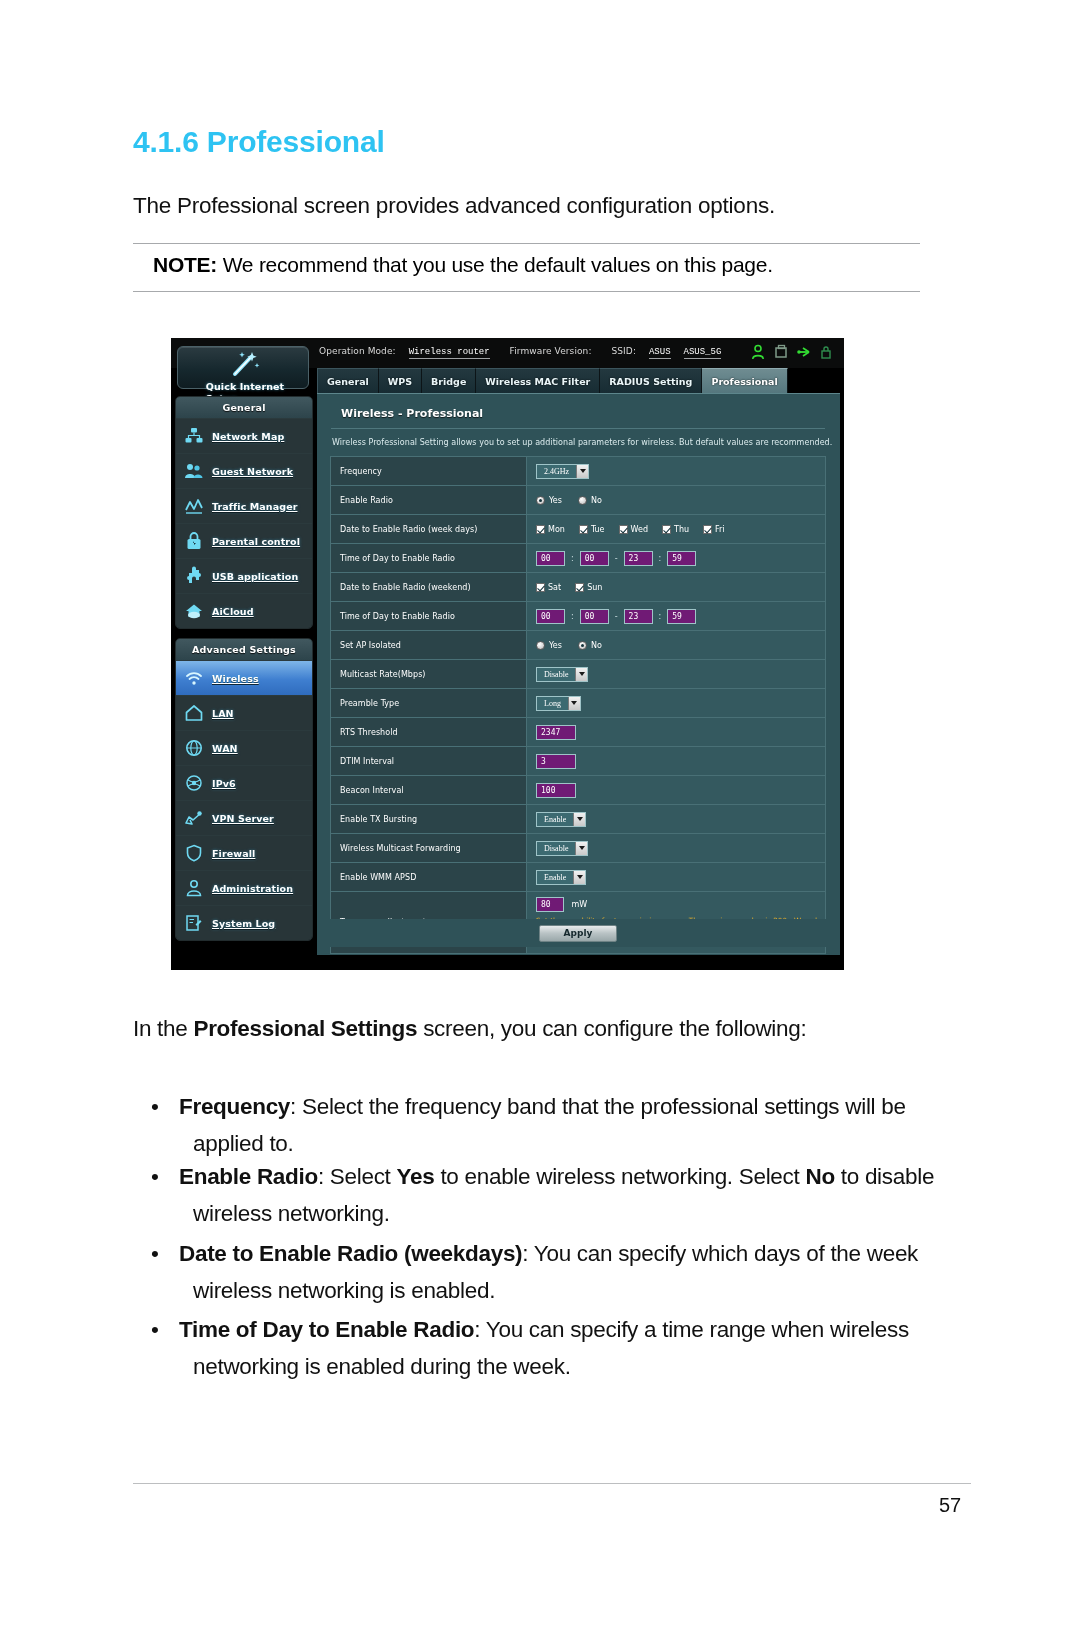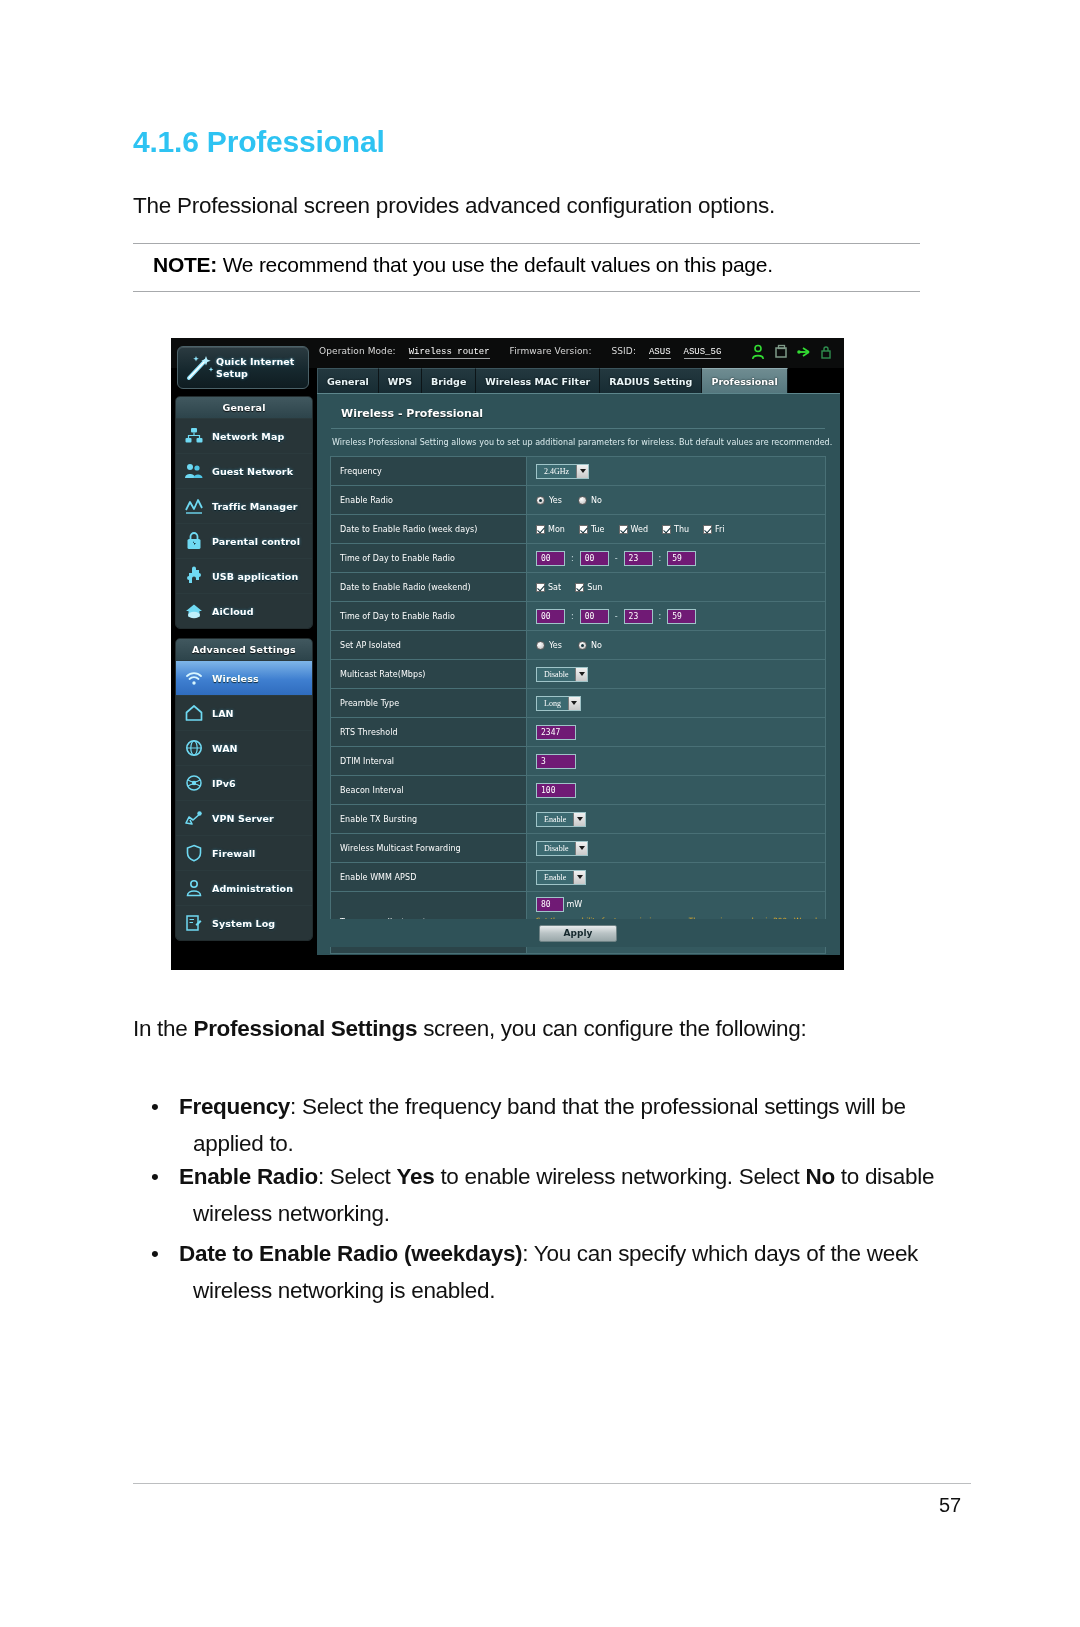--- a/index.html
+++ b/index.html
@@ -173,20 +173,21 @@
     position: absolute;
     left: 6px; top: 8px;
     width: 132px; height: 43px;
     border-radius: 6px;
     background: linear-gradient(180deg,#2b3b41 0%, #16282e 55%, #0f1c21 100%);
     border: 1px solid #4b6168;
     box-shadow: inset 0 1px 0 rgba(255,255,255,.12);
     display: flex;
     align-items: center;
     padding-left: 4px;
+    flex-direction: column;
   }
   .qis-icon {
     width: 34px; height: 34px;
     position: relative;
     flex: 0 0 34px;
   }
   .qis-txt {
     font-size: 9.5px;
     font-weight: bold;
     color: #ffffff;
@@ -275,20 +276,21 @@
     width: 20px; height: 20px;
     flex: 0 0 20px;
     position: relative;
   }
   .side-lbl {
     font-size: 9.5px;
     font-weight: bold;
     color: #ffffff;
     text-shadow: 0 0 3px rgba(70,190,235,.55), 0 1px 1px rgba(0,0,0,.85);
     letter-spacing: 0.1px;
+    text-decoration: underline;
   }
   .side-gap { height: 9px; }
 
   
   .main {
     position: absolute;
     left: 146px;
     top: 55px;
     width: 523px;
     height: 562px;
@@ -452,21 +454,21 @@
   .w-pw   { width: 28px; }
   .sep-ch { font-size: 8px; color: #cfe3e5; margin: 0 1px; }
 
   .hint {
     font-size: 7.2px;
     color: #f0b429;
     line-height: 11px;
     letter-spacing: 0.02px;
     max-width: 310px;
   }
-  .unit { font-size: 8px; color: #ffffff; }
+  .unit { font-size: 8px; color: #ffffff; margin-left: 5px; }
 
   
   .applybar {
     position: absolute;
     left: 13px;
     bottom: 8px;
     width: 496px;
     height: 28px;
     background: #2f5258;
     display: flex;
@@ -955,17 +957,20 @@
   </div>
 
   <div class="bullet b2">
     <span class="dot">•</span><b>Enable Radio</b><span>:  Select </span><b>Yes</b><span> to enable wireless networking. Select </span><b>No</b><span> to disable wireless networking.</span>
   </div>
 
   <div class="bullet b3">
     <span class="dot">•</span><b>Date to Enable Radio (weekdays)</b><span>:  You can specify which days of the week wireless networking is enabled.</span>
   </div>
 
+  <div class="bullet b4">
+    <span class="dot">•</span><b>Time of Day to Enable Radio</b><span>:  You can specify a time range when wireless networking is enabled during the week.</span>
+  </div>
 
   <div class="foot-rule"></div>
   <div class="page-num">57</div>
 
 </div>
 
 </body></html>

